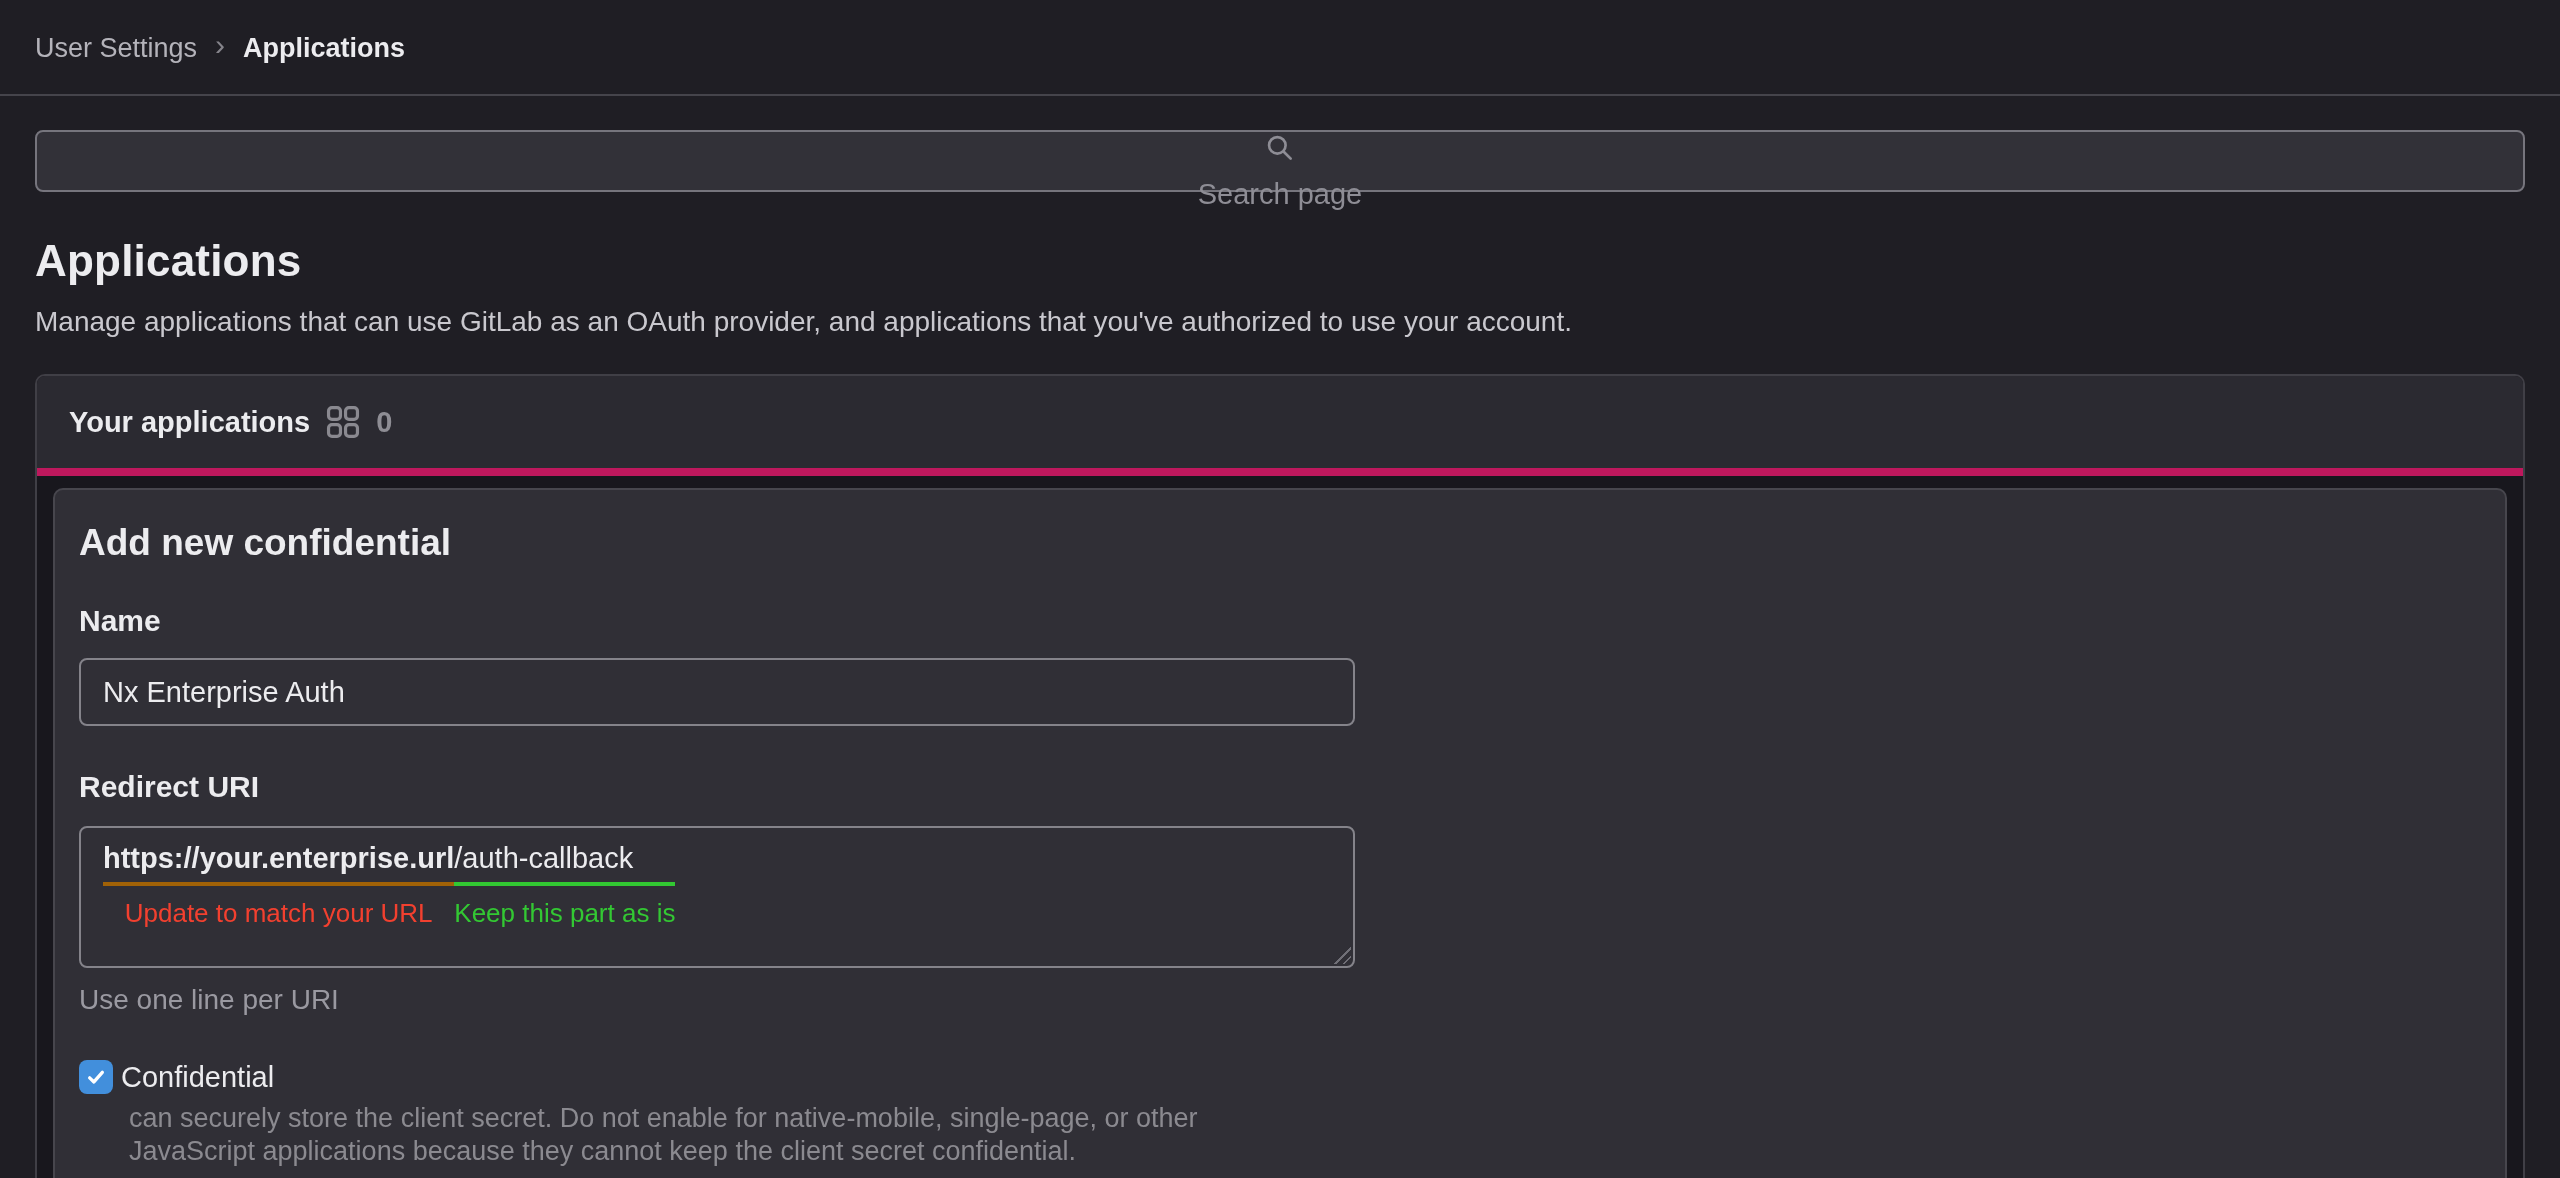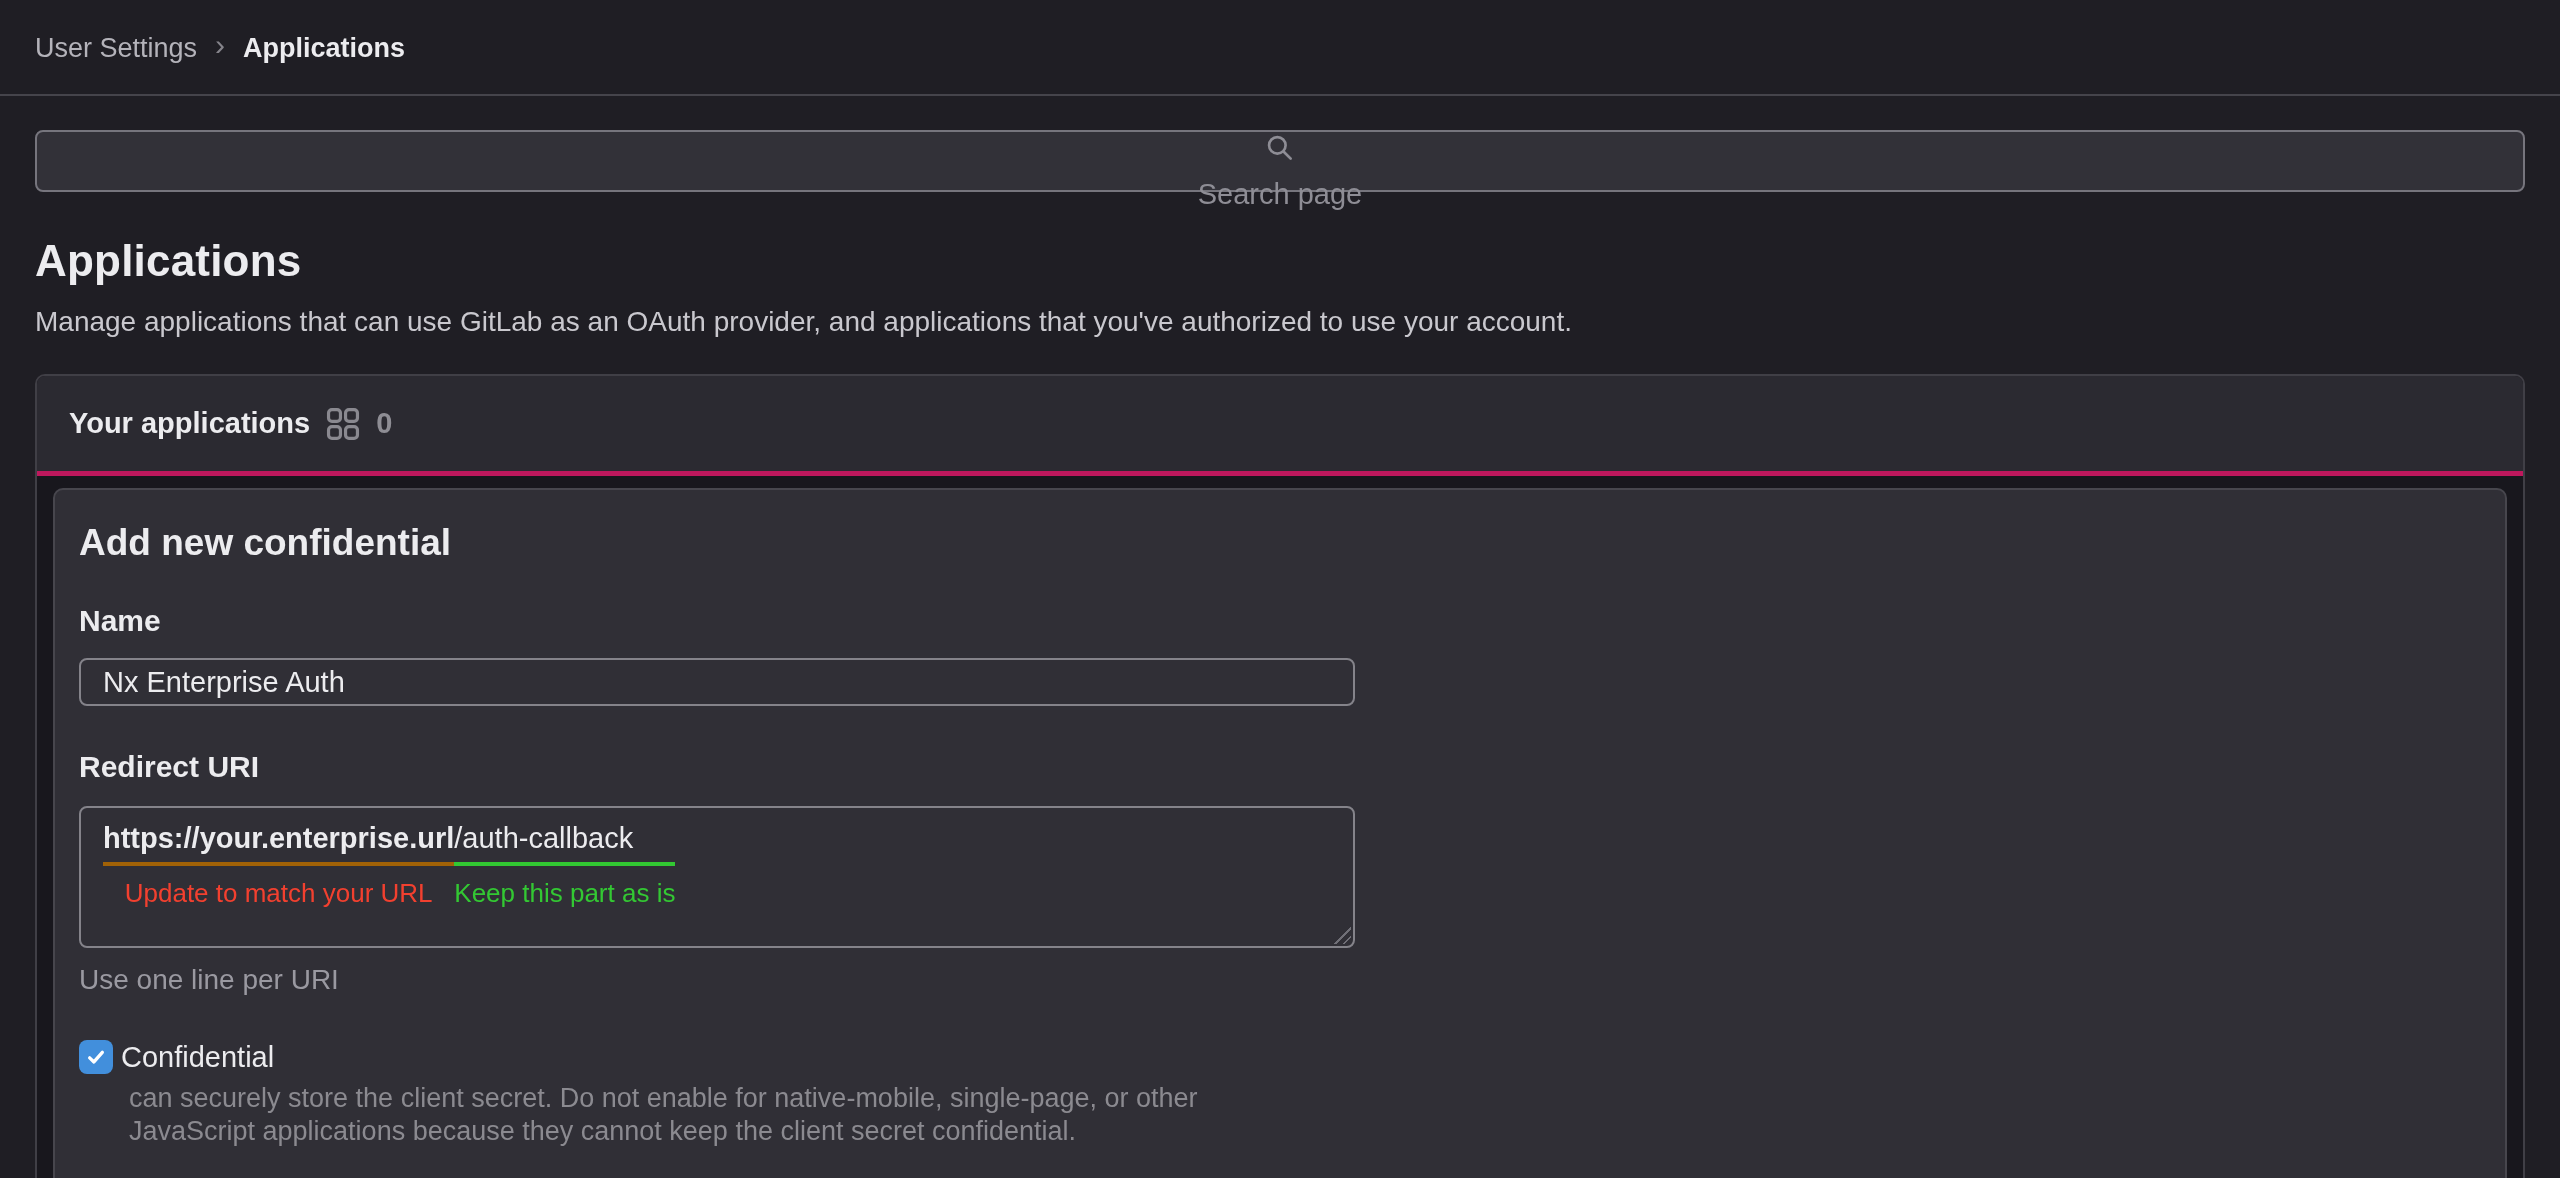--- a/index.html
+++ b/index.html
@@ -59,21 +59,21 @@
   .panel {
     margin-top: 36px;
     border: 2px solid #403f46;
     border-radius: 10px;
     background: #18171d;
     overflow: hidden;
   }
   .panel-header {
     height: 100px;
     background: #2b2a31;
-    border-bottom: 5px solid #be185d;
+    border-bottom: 8px solid #be185d;
     display: flex; align-items: center;
     padding: 0 32px;
     gap: 16px;
   }
   .panel-title { font-size: 29px; font-weight: 700; color: #ececef; }
   .panel-count { font-size: 29px; font-weight: 600; color: #8e8d94; }
   .panel-body { padding: 12px 16px 16px 16px; }
 
   
   .card {
@@ -83,21 +83,21 @@
     padding: 32px 24px 40px 24px;
     min-height: 700px;
   }
   .card-title { font-size: 37px; font-weight: 700; color: #ececef; }
 
   .field-label { margin-top: 40px; font-size: 30px; font-weight: 700; color: #ececef; }
 
   .text-input {
     display: block;
     margin-top: 20px;
-    width: 1276px; height: 48px;
+    width: 1276px; height: 68px;
     background: #302f36;
     border: 2px solid #84838a;
     border-radius: 8px;
     color: #ececef;
     font-size: 29px;
     font-family: "Liberation Sans", "DejaVu Sans", sans-serif;
     padding: 0 22px;
     outline: none;
   }
 

